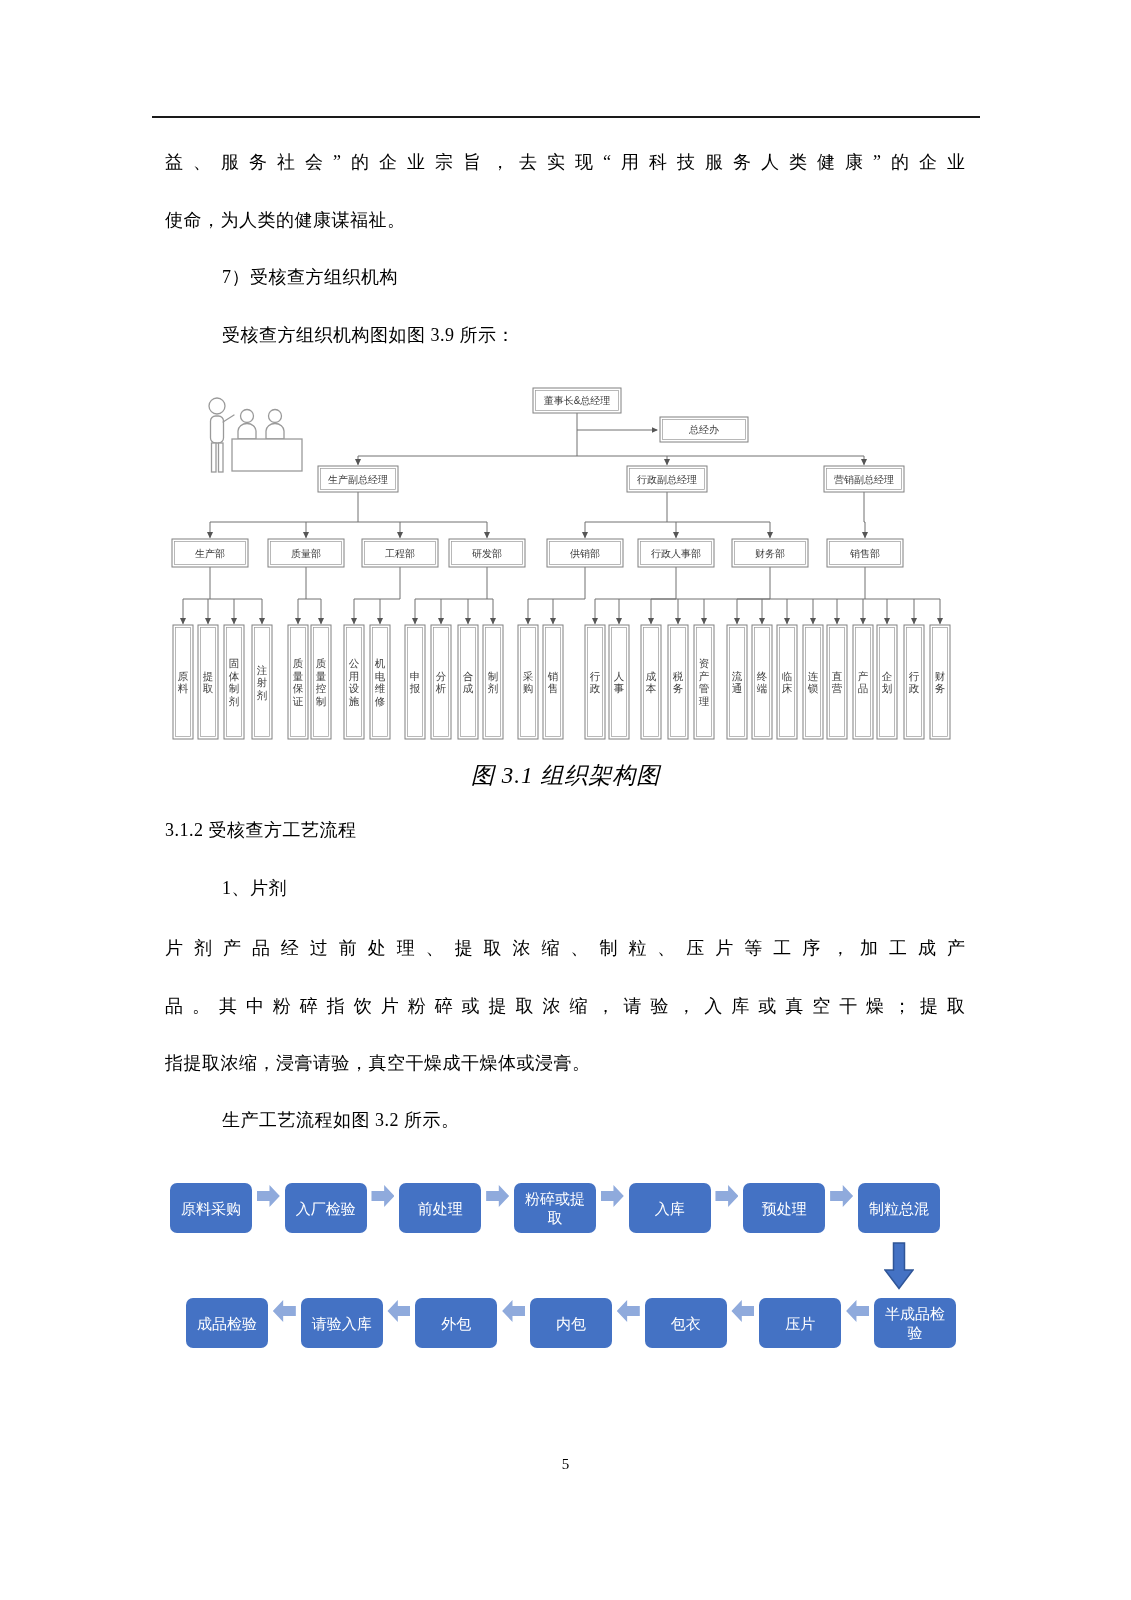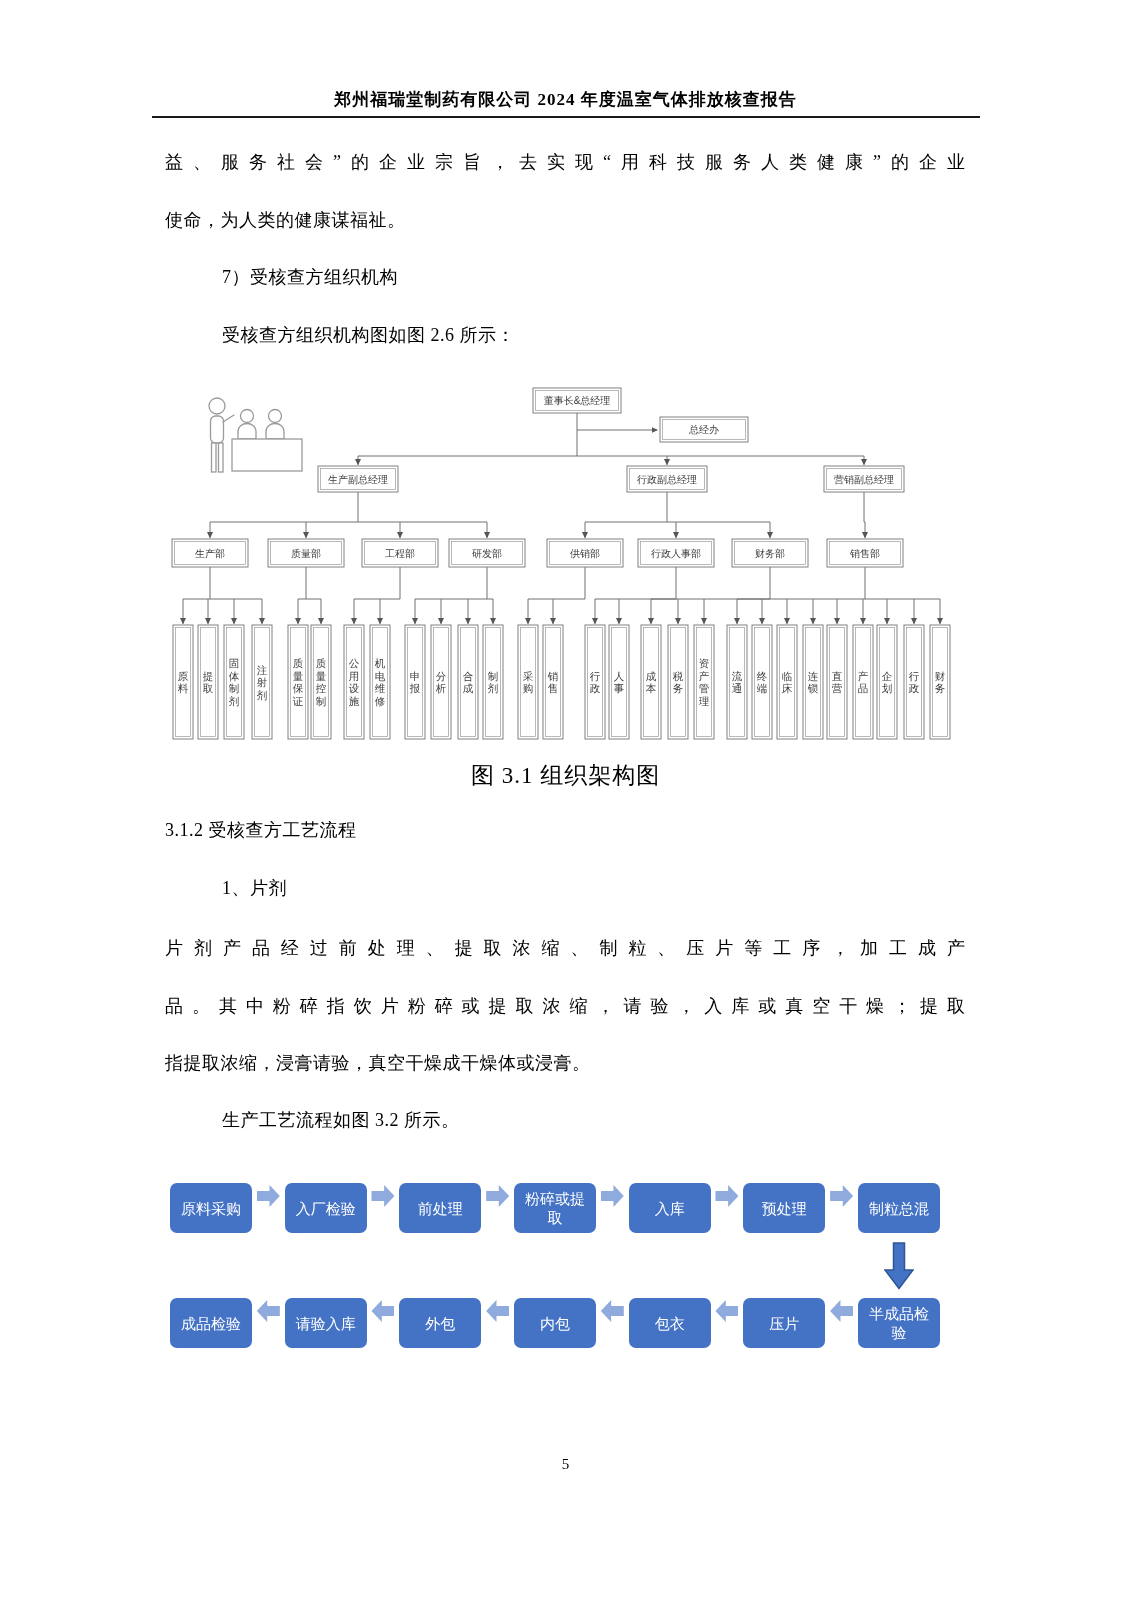--- a/index.html
+++ b/index.html
@@ -21,27 +21,26 @@
   .farrow{flex:none;width:23px;height:26px;background:var(--steparrow,#8FAADC);}
   .farrow.r{clip-path:polygon(0% 31%,55% 31%,55% 8%,100% 50%,55% 92%,55% 69%,0% 69%);}
   .farrow.l{clip-path:polygon(100% 31%,45% 31%,45% 8%,0% 50%,45% 92%,45% 69%,100% 69%);}
   svg text{font-family:"Liberation Sans",sans-serif;fill:#3c3c3c;}
 </style>
 </head>
 <body>
 
 <div class="page">
 
-  <div class="abs center hdr" style="top:88px;">郑州福瑞堂制药有限公司 2024 年度温室气体排放核查报告</div>
   <div class="abs rule" style="left:152px;top:116px;width:828px;height:2px;"></div>
 
   <div class="abs tline just" style="left:165px;top:150px;">益、服务社会”的企业宗旨，去实现“用科技服务人类健康”的企业</div>
   <div class="abs tline" style="left:165px;top:208px;">使命，为人类的健康谋福祉。</div>
   <div class="abs tline" style="left:222px;top:265px;">7）受核查方组织机构</div>
-  <div class="abs tline" style="left:222px;top:323px;">受核查方组织机构图如图 2.6 所示：</div>
+  <div class="abs tline" style="left:222px;top:323px;">受核查方组织机构图如图 3.9 所示：</div>
 
   <svg class="abs" style="left:168px;top:372px;" width="785" height="390">
       <defs>
         <marker id="oarr" markerWidth="7" markerHeight="7" refX="5.5" refY="3.5" orient="auto">
           <path d="M0,0.5 L6.5,3.5 L0,6.5 z" fill="#555"></path>
         </marker>
       </defs>
       <g fill="#fff" stroke="#9a9a9a" stroke-width="1.3">
         <circle cx="79" cy="44" r="6.5"></circle>
         <path d="M70,67 v-8 a9,7.5 0 0 1 18,0 v8 z"></path>
@@ -322,21 +321,21 @@
           <text text-anchor="middle" dominant-baseline="central" font-size="10.5"><tspan x="746" y="303.75">行</tspan><tspan x="746" y="316.25">政</tspan></text>
         </g>
         <g>
           <rect x="762" y="253" width="20" height="114" fill="#fff" stroke="#808080" stroke-width="1"></rect>
           <rect x="764.5" y="255.5" width="15" height="109" fill="none" stroke="#9a9a9a" stroke-width="0.7"></rect>
           <text text-anchor="middle" dominant-baseline="central" font-size="10.5"><tspan x="772" y="303.75">财</tspan><tspan x="772" y="316.25">务</tspan></text>
         </g>
       </g>
     </svg>
 
-  <div class="abs center cap" style="top:760px;">图 3.1  组织架构图</div>
+  <div class="abs center cap" style="top:760px;font-style:italic;">图 3.1  组织架构图</div>
 
   <div class="abs tline" style="left:165px;top:818px;">3.1.2 受核查方工艺流程</div>
   <div class="abs tline" style="left:222px;top:876px;">1、片剂</div>
 
   <div class="abs tline just" style="left:165px;top:936px;">片剂产品经过前处理、提取浓缩、制粒、压片等工序，加工成产</div>
   <div class="abs tline" style="left:165px;top:1051px;">指提取浓缩，浸膏请验，真空干燥成干燥体或浸膏。</div>
   <div class="abs tline just" style="left:165px;top:994px;">品。其中粉碎指饮片粉碎或提取浓缩，请验，入库或真空干燥；提取</div>
   <div class="abs tline" style="left:222px;top:1108px;">生产工艺流程如图 3.2 所示。</div>
 
   <div class="flow-row" style="top:1183px;">
@@ -350,21 +349,21 @@
       <span class="farrow r"></span>
       <div class="fbox">入库</div>
       <span class="farrow r"></span>
       <div class="fbox">预处理</div>
       <span class="farrow r"></span>
       <div class="fbox">制粒总混</div>
     </div>
   <svg class="abs" style="left:884px;top:1242px;" width="30" height="48">
       <polygon points="9.5,1 20.5,1 20.5,28 29,28 15,46.5 1,28 9.5,28" fill="#4472C4" stroke="#2F5597" stroke-width="1.5" stroke-linejoin="miter"></polygon>
     </svg>
-  <div class="flow-row" style="top:1298px;">
+  <div class="flow-row" style="top:1298px;margin-left:16px;">
       <div class="fbox">成品检验</div>
       <span class="farrow l"></span>
       <div class="fbox">请验入库</div>
       <span class="farrow l"></span>
       <div class="fbox">外包</div>
       <span class="farrow l"></span>
       <div class="fbox">内包</div>
       <span class="farrow l"></span>
       <div class="fbox">包衣</div>
       <span class="farrow l"></span>

